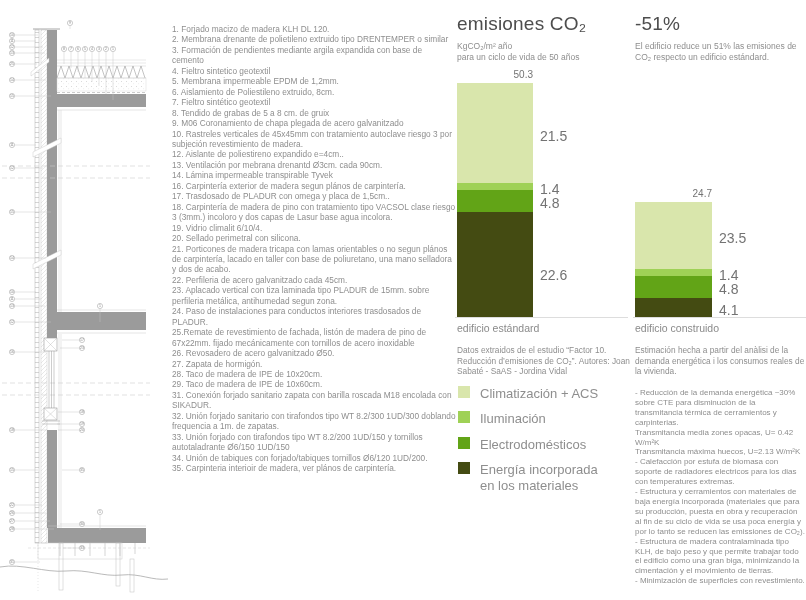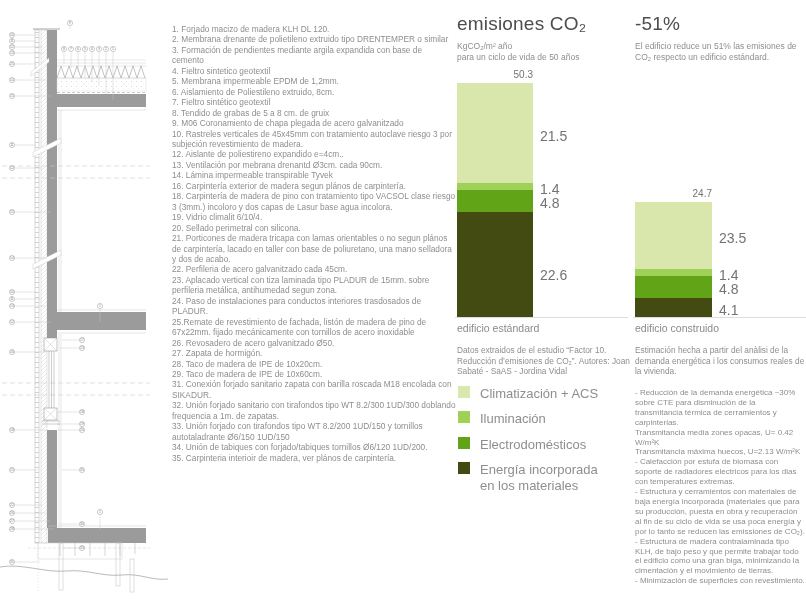--- a/index.html
+++ b/index.html
@@ -285,20 +285,21 @@
     <div>5. Membrana impermeable EPDM de 1,2mm.</div>
     <div>6. Aislamiento de Poliestileno extruido, 8cm.</div>
     <div>7. Fieltro sintético geotextil</div>
     <div>8. Tendido de grabas de 5 a 8 cm. de gruix</div>
     <div>9. M06 Coronamiento de chapa plegada de acero galvanitzado</div>
     <div>10. Rastreles verticales de 45x45mm con tratamiento autoclave riesgo 3 por subjeción revestimiento de madera.</div>
     <div>12. Aislante de poliestireno expandido e=4cm..</div>
     <div>13. Ventilación por mebrana drenantd Ø3cm. cada 90cm.</div>
     <div>14. Lámina impermeable transpirable Tyvek</div>
     <div>16. Carpintería exterior de madera segun plános de carpintería.</div>
+    <div>17. Trasdosado de PLADUR con omega y placa de 1,5cm..</div>
     <div>18. Carpintería de madera de pino con tratamiento tipo VACSOL clase riesgo 3 (3mm.) incoloro y dos capas de Lasur base agua incolora.</div>
     <div>19. Vidrio climalit 6/10/4.</div>
     <div>20. Sellado perimetral con silicona.</div>
     <div>21. Porticones de madera tricapa con lamas orientables o no segun plános de carpintería, lacado en taller con base de poliuretano, una mano selladora y dos de acabo.</div>
     <div>22. Perfileria de acero galvanitzado cada 45cm.</div>
     <div>23. Aplacado vertical con tiza laminada tipo PLADUR de 15mm. sobre perfileria metálica, antihumedad segun zona.</div>
     <div>24. Paso de instalaciones para conductos interiores trasdosados de PLADUR.</div>
     <div>25.Remate de revestimiento de fachada, listón de madera de pino de 67x22mm. fijado mecánicamente con tornillos de acero inoxidable</div>
     <div>26. Revosadero de acero galvanitzado Ø50.</div>
     <div>27. Zapata de hormigón.</div>

